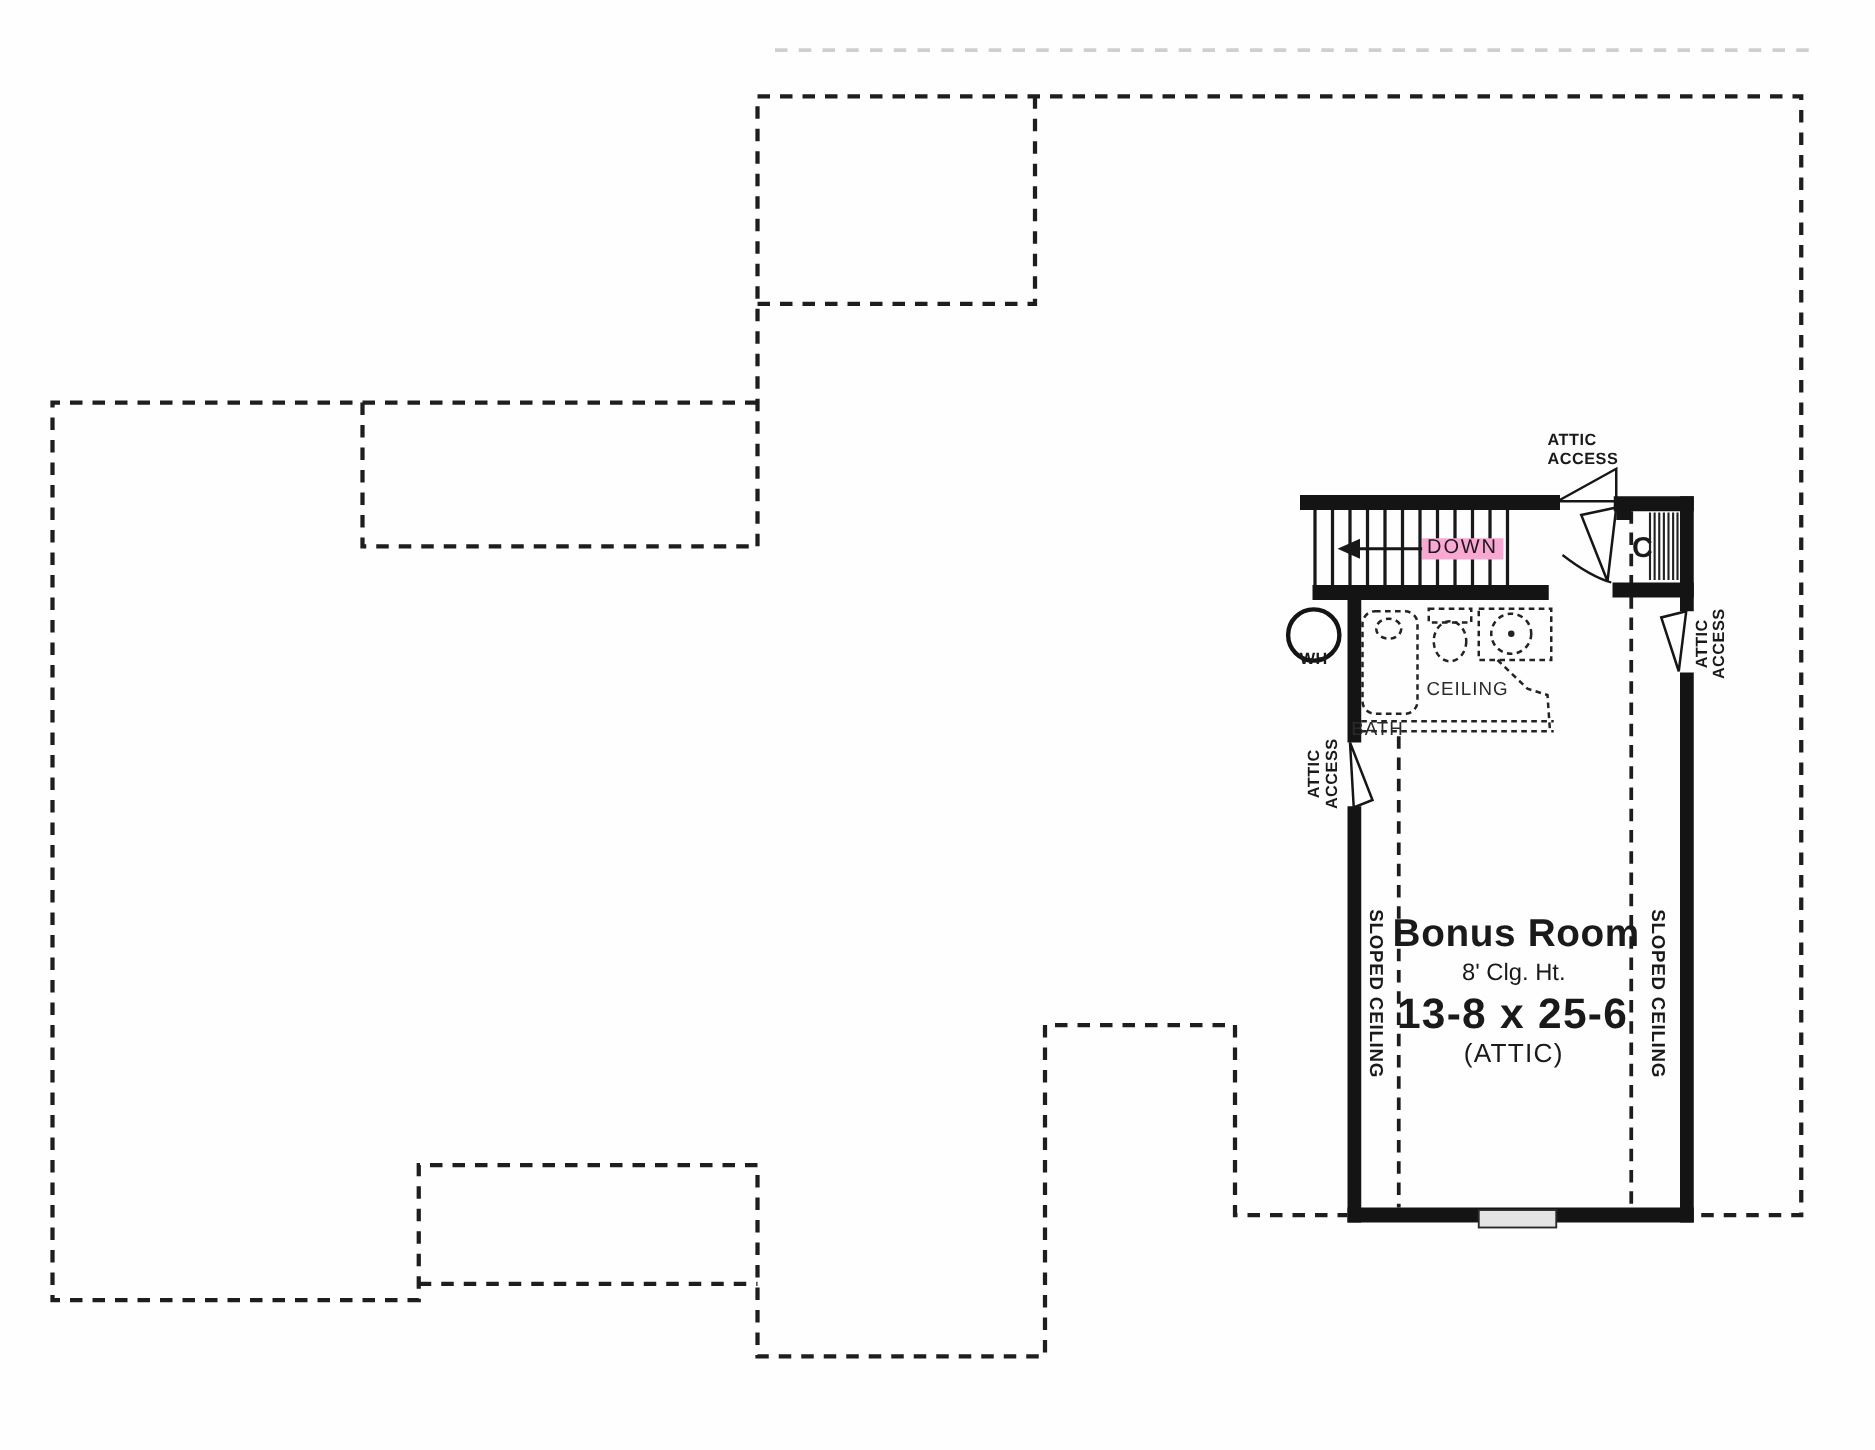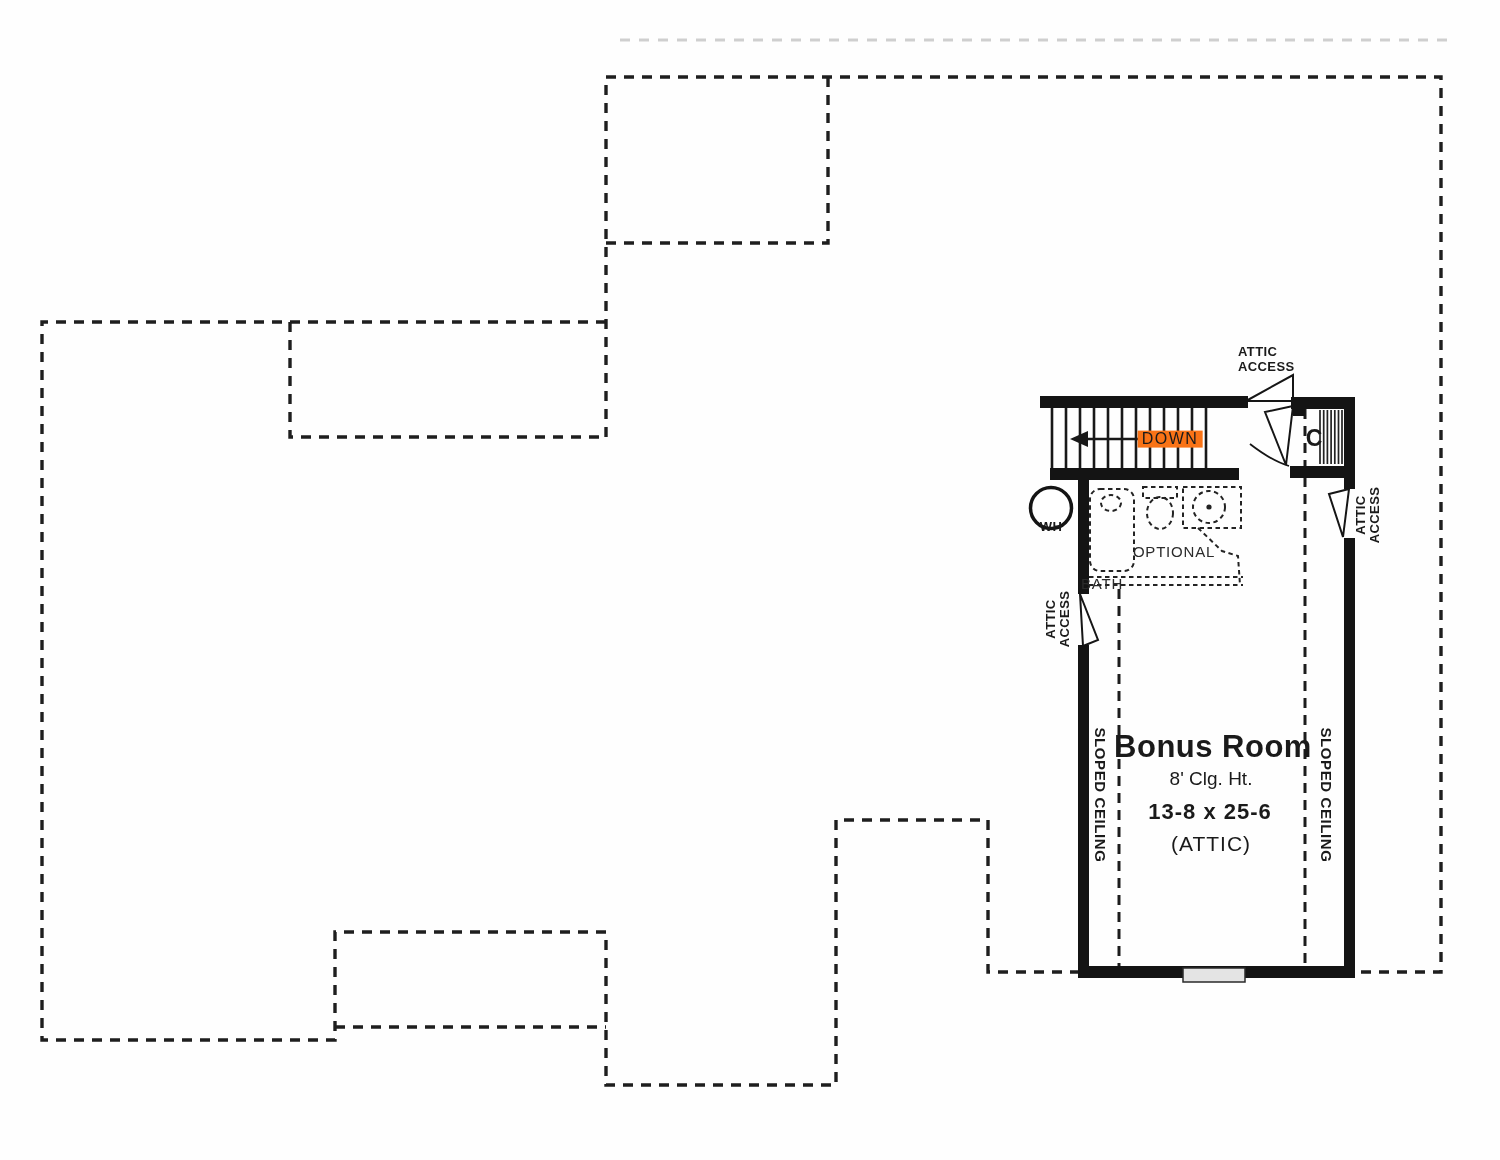--- a/index.html
+++ b/index.html
@@ -22,25 +22,25 @@
   .hatch{fill:none;stroke:#222222;stroke-width:1.7;}
   .whc{fill:#ffffff;stroke:#141414;stroke-width:3.5;}
   .win{fill:var(--window,#e4e4e4);stroke:#2a2a2a;stroke-width:1.5;}
   
   .t{position:absolute;transform:translate(-50%,-50%);white-space:nowrap;line-height:1.05;}
   .tl{position:absolute;white-space:nowrap;line-height:1.16;}
   .vert-cw{transform:translate(-50%,-50%) rotate(90deg);}
   .vert-ccw{transform:translate(-50%,-50%) rotate(-90deg);text-align:center;}
   .title{font-size:31px;font-weight:bold;letter-spacing:.5px;}
   .clg{font-size:19px;}
-  .dims{font-size:22px;font-weight:bold;letter-spacing:1px;}
+  .dims{font-size:34px;font-weight:bold;letter-spacing:1px;}
   .clear{font-size:21px;letter-spacing:1px;}
   .sloped{font-size:15px;font-weight:bold;letter-spacing:.6px;}
   .attic{font-size:13px;font-weight:bold;letter-spacing:.4px;}
-  .down{font-size:16px;letter-spacing:1.5px;background:#f97316;padding:0 4px;}
+  .down{font-size:16px;letter-spacing:1.5px;background:#f9a8d4;padding:0 4px;}
   .wh{font-size:13px;font-weight:bold;letter-spacing:.3px;}
   .closet{font-size:23px;font-weight:bold;}
   .bath{font-size:15px;letter-spacing:.8px;color:#2b2b2b;}
 </style>
 </head>
 <body>
 
 <div class="canvas">
 
   <svg width="1500" height="1160" viewBox="0 0 1500 1160">
@@ -124,16 +124,16 @@
     <div>ACCESS</div>
   </div>
   <div class="t attic vert-ccw" style="left:1058px;top:619px;">
     <div>ATTIC</div>
     <div>ACCESS</div>
   </div>
 
   <div class="t down" style="left:1170px;top:439px;">DOWN</div>
   <div class="t wh" style="left:1051px;top:527px;">WH</div>
   <div class="t closet" style="left:1314px;top:438px;">C</div>
-  <div class="t bath" style="left:1174px;top:552px;">OPTIONAL</div>
+  <div class="t bath" style="left:1174px;top:552px;">CEILING</div>
   <div class="t bath" style="left:1102px;top:568px;margin-top:16px;">BATH</div>
 
 </div>
 
 </body></html>

